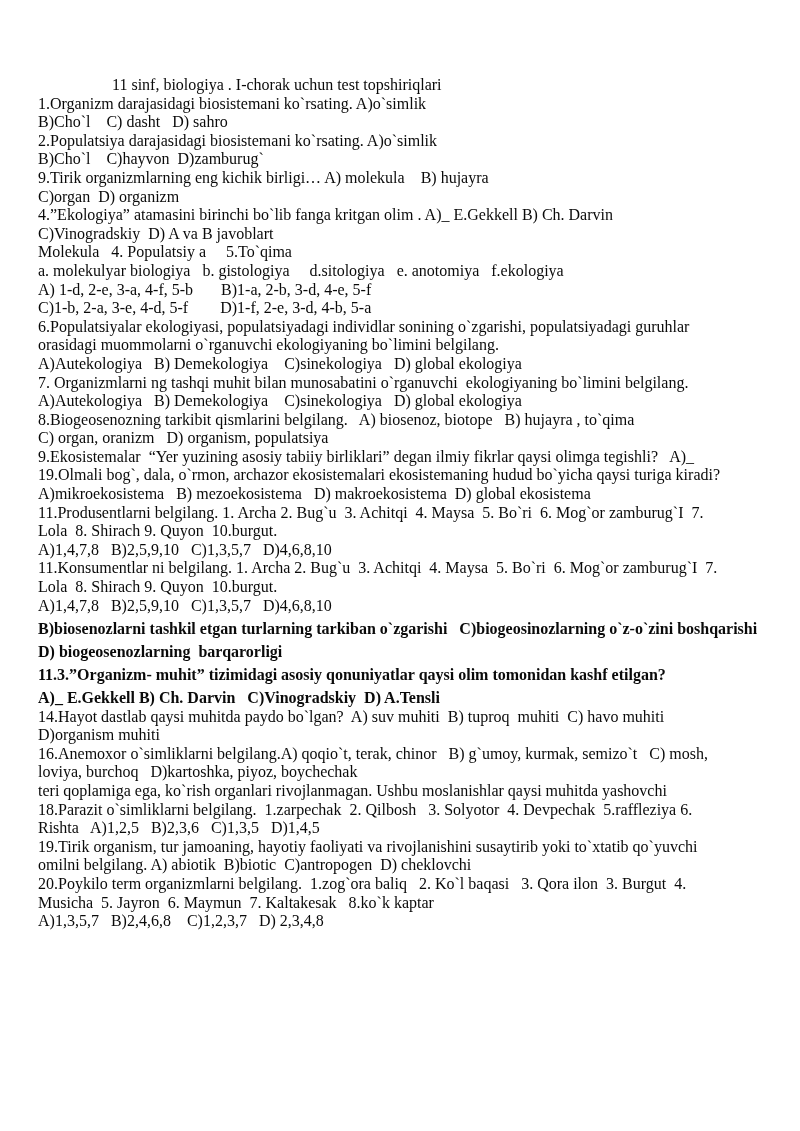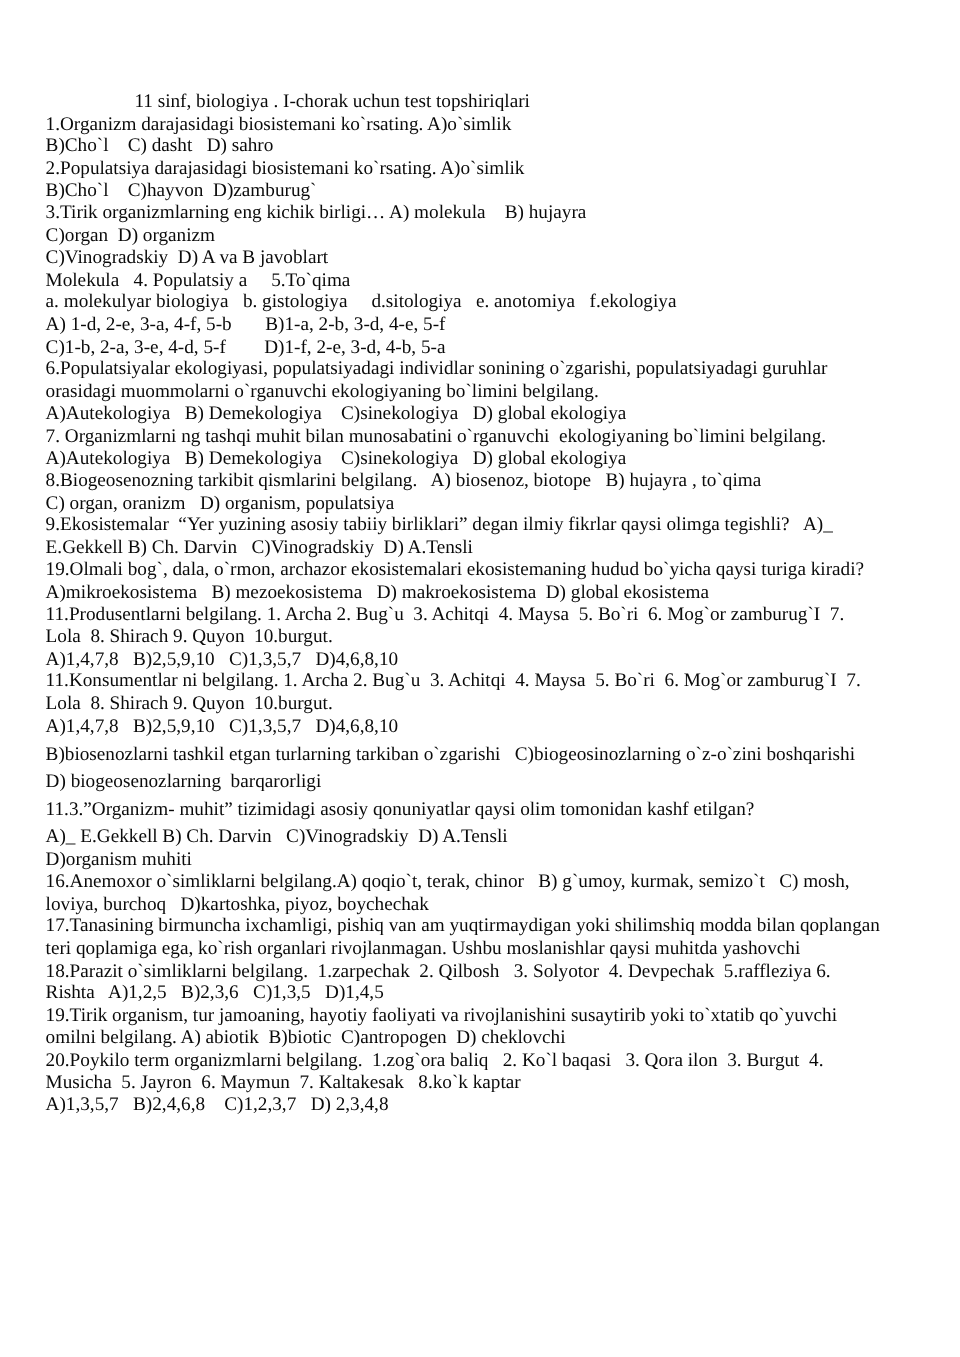--- a/index.html
+++ b/index.html
@@ -21,63 +21,64 @@
     font-size: 16px;
     line-height: 18.6px;
     white-space: pre;     
     letter-spacing: 0;
   }
   .title {
     padding-left: 74px;
   }
   .gap {
     margin-top: 4.5px;
+    font-weight: bold;
   }
 </style>
 </head>
 <body>
 
 <div class="doc">
   <div class="line title">11 sinf, biologiya . I-chorak uchun test topshiriqlari</div>
   <div class="line">1.Organizm darajasidagi biosistemani ko`rsating. A)o`simlik</div>
   <div class="line">B)Cho`l    C) dasht   D) sahro</div>
   <div class="line">2.Populatsiya darajasidagi biosistemani ko`rsating. A)o`simlik</div>
   <div class="line">B)Cho`l    C)hayvon  D)zamburug`</div>
-  <div class="line">3.Tirik organizmlarning eng kichik birligi… A) molekula    B) hujayra</div>
+  <div class="line">9.Tirik organizmlarning eng kichik birligi… A) molekula    B) hujayra</div>
   <div class="line">C)organ  D) organizm</div>
+  <div class="line">4.”Ekologiya” atamasini birinchi bo`lib fanga kritgan olim . A)_ E.Gekkell B) Ch. Darvin</div>
   <div class="line">C)Vinogradskiy  D) A va B javoblart</div>
   <div class="line">Molekula   4. Populatsiy a     5.To`qima</div>
   <div class="line">a. molekulyar biologiya   b. gistologiya     d.sitologiya   e. anotomiya   f.ekologiya</div>
   <div class="line">A) 1-d, 2-e, 3-a, 4-f, 5-b       B)1-a, 2-b, 3-d, 4-e, 5-f</div>
   <div class="line">C)1-b, 2-a, 3-e, 4-d, 5-f        D)1-f, 2-e, 3-d, 4-b, 5-a</div>
   <div class="line">6.Populatsiyalar ekologiyasi, populatsiyadagi individlar sonining o`zgarishi, populatsiyadagi guruhlar</div>
   <div class="line">orasidagi muommolarni o`rganuvchi ekologiyaning bo`limini belgilang.</div>
   <div class="line">A)Autekologiya   B) Demekologiya    C)sinekologiya   D) global ekologiya</div>
   <div class="line">7. Organizmlarni ng tashqi muhit bilan munosabatini o`rganuvchi  ekologiyaning bo`limini belgilang.</div>
   <div class="line">A)Autekologiya   B) Demekologiya    C)sinekologiya   D) global ekologiya</div>
   <div class="line">8.Biogeosenozning tarkibit qismlarini belgilang.   A) biosenoz, biotope   B) hujayra , to`qima</div>
   <div class="line">C) organ, oranizm   D) organism, populatsiya</div>
   <div class="line">9.Ekosistemalar  “Yer yuzining asosiy tabiiy birliklari” degan ilmiy fikrlar qaysi olimga tegishli?   A)_</div>
-  <div class="line">E.Gekkell B) Ch. Darvin   C)Vinogradskiy  D) A.Tensli</div>
   <div class="line">19.Olmali bog`, dala, o`rmon, archazor ekosistemalari ekosistemaning hudud bo`yicha qaysi turiga kiradi?</div>
   <div class="line">A)mikroekosistema   B) mezoekosistema   D) makroekosistema  D) global ekosistema</div>
   <div class="line">11.Produsentlarni belgilang. 1. Archa 2. Bug`u  3. Achitqi  4. Maysa  5. Bo`ri  6. Mog`or zamburug`I  7.</div>
   <div class="line">Lola  8. Shirach 9. Quyon  10.burgut.</div>
   <div class="line">A)1,4,7,8   B)2,5,9,10   C)1,3,5,7   D)4,6,8,10</div>
   <div class="line">11.Konsumentlar ni belgilang. 1. Archa 2. Bug`u  3. Achitqi  4. Maysa  5. Bo`ri  6. Mog`or zamburug`I  7.</div>
   <div class="line">Lola  8. Shirach 9. Quyon  10.burgut.</div>
   <div class="line">A)1,4,7,8   B)2,5,9,10   C)1,3,5,7   D)4,6,8,10</div>
   <div class="line gap">B)biosenozlarni tashkil etgan turlarning tarkiban o`zgarishi   C)biogeosinozlarning o`z-o`zini boshqarishi</div>
   <div class="line gap">D) biogeosenozlarning  barqarorligi</div>
   <div class="line gap">11.3.”Organizm- muhit” tizimidagi asosiy qonuniyatlar qaysi olim tomonidan kashf etilgan?</div>
   <div class="line gap">A)_ E.Gekkell B) Ch. Darvin   C)Vinogradskiy  D) A.Tensli</div>
+  <div class="line">14.Hayot dastlab qaysi muhitda paydo bo`lgan?  A) suv muhiti  B) tuproq  muhiti  C) havo muhiti</div>
   <div class="line">D)organism muhiti</div>
   <div class="line">16.Anemoxor o`simliklarni belgilang.A) qoqio`t, terak, chinor   B) g`umoy, kurmak, semizo`t   C) mosh,</div>
   <div class="line">loviya, burchoq   D)kartoshka, piyoz, boychechak</div>
-  <div class="line">17.Tanasining birmuncha ixchamligi, pishiq van am yuqtirmaydigan yoki shilimshiq modda bilan qoplangan</div>
   <div class="line">teri qoplamiga ega, ko`rish organlari rivojlanmagan. Ushbu moslanishlar qaysi muhitda yashovchi</div>
   <div class="line">18.Parazit o`simliklarni belgilang.  1.zarpechak  2. Qilbosh   3. Solyotor  4. Devpechak  5.raffleziya 6.</div>
   <div class="line">Rishta   A)1,2,5   B)2,3,6   C)1,3,5   D)1,4,5</div>
   <div class="line">19.Tirik organism, tur jamoaning, hayotiy faoliyati va rivojlanishini susaytirib yoki to`xtatib qo`yuvchi</div>
   <div class="line">omilni belgilang. A) abiotik  B)biotic  C)antropogen  D) cheklovchi</div>
   <div class="line">20.Poykilo term organizmlarni belgilang.  1.zog`ora baliq   2. Ko`l baqasi   3. Qora ilon  3. Burgut  4.</div>
   <div class="line">Musicha  5. Jayron  6. Maymun  7. Kaltakesak   8.ko`k kaptar</div>
   <div class="line">A)1,3,5,7   B)2,4,6,8    C)1,2,3,7   D) 2,3,4,8</div>
 </div>
 

